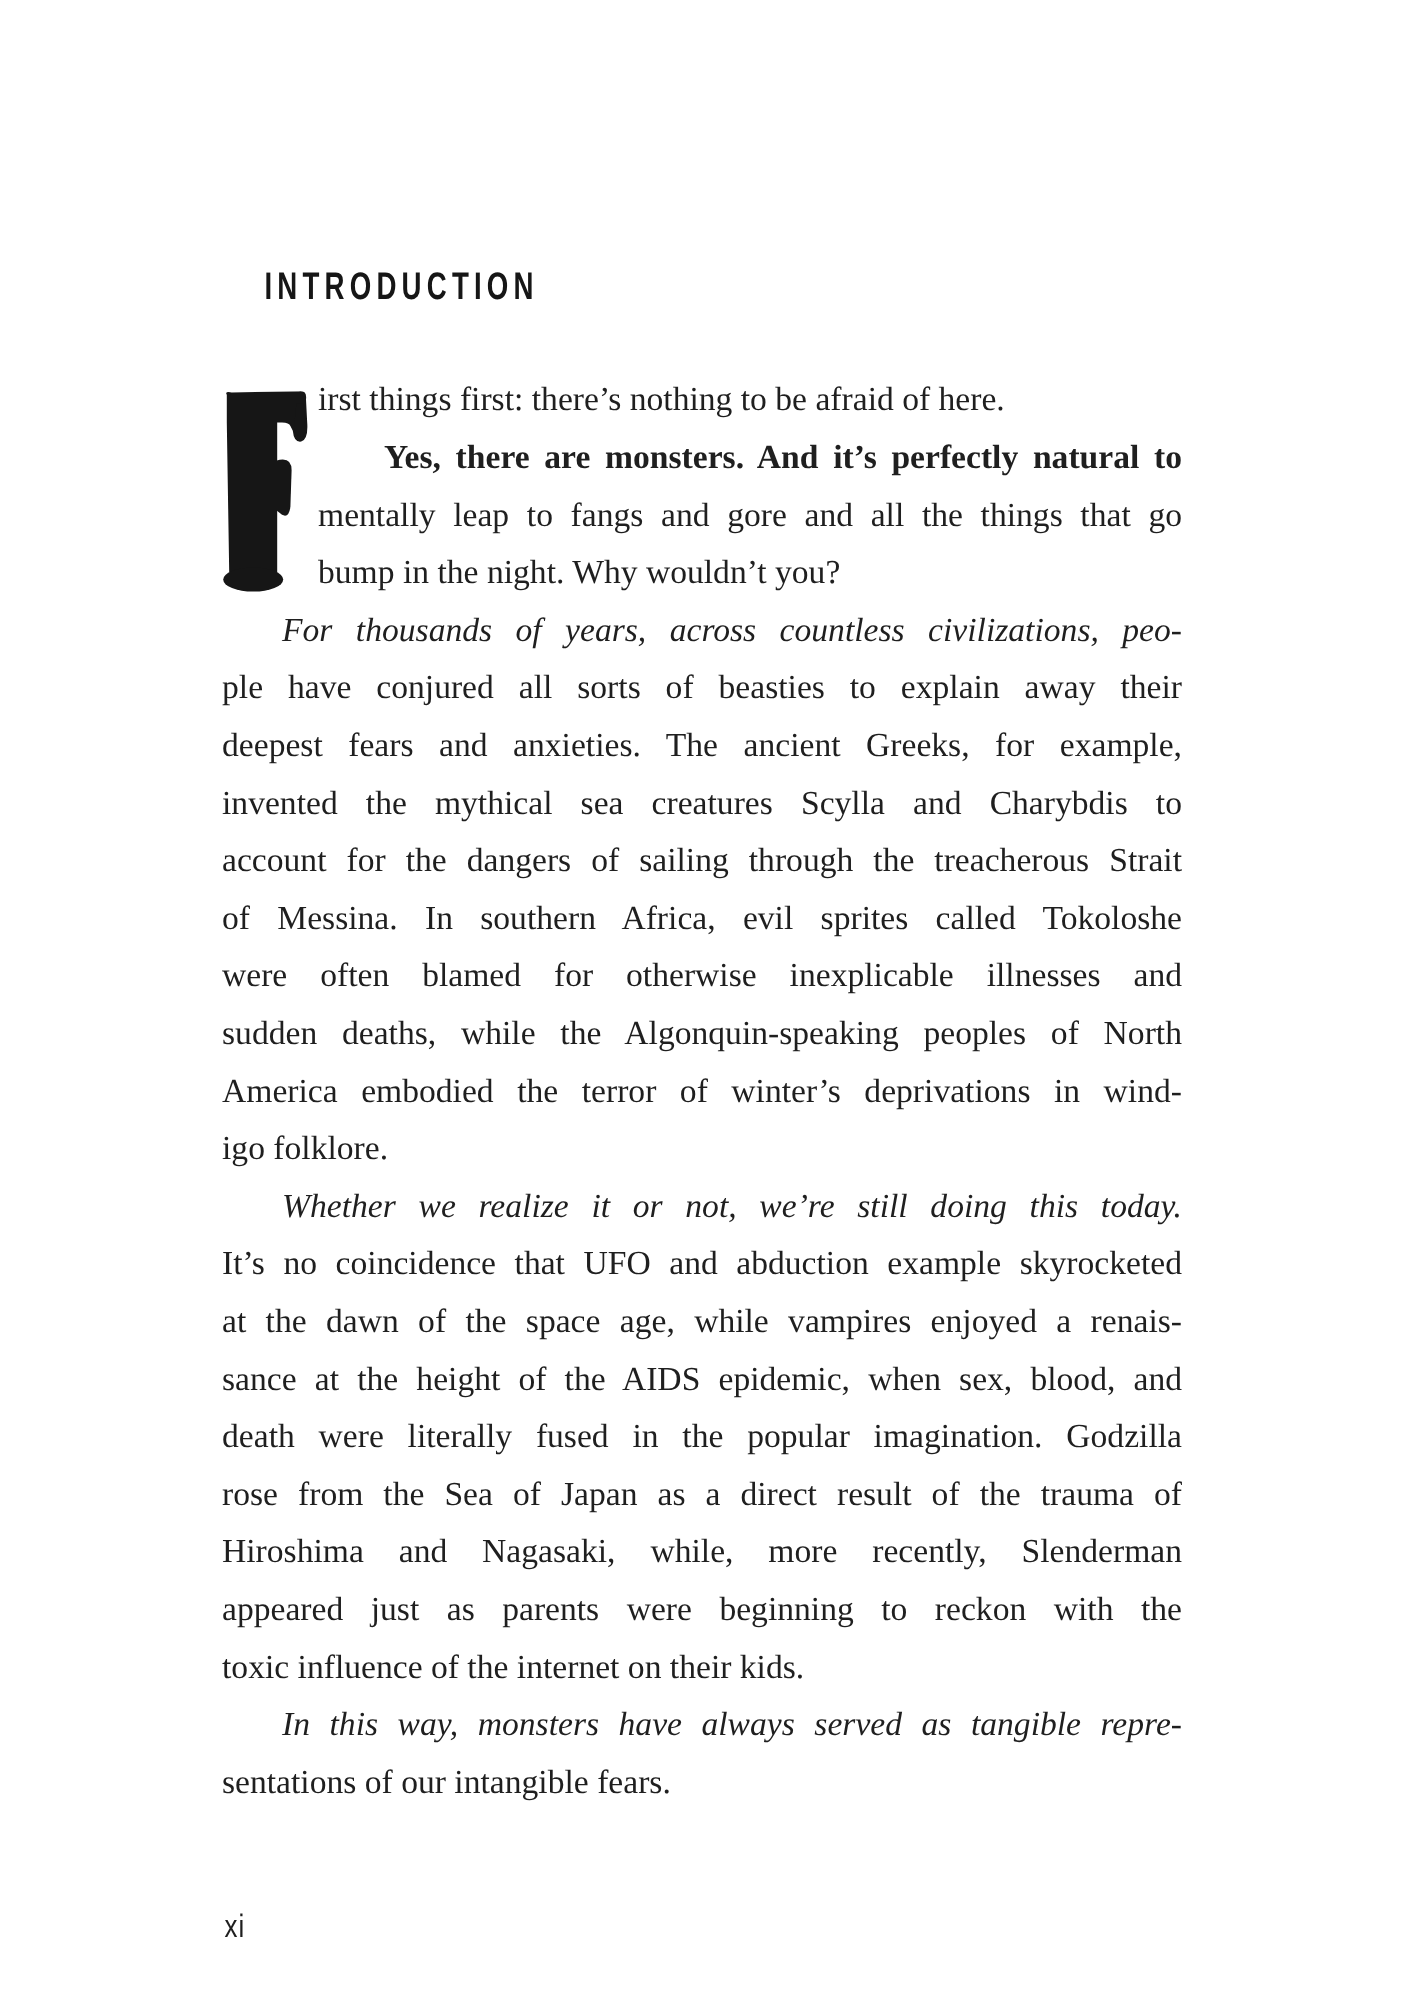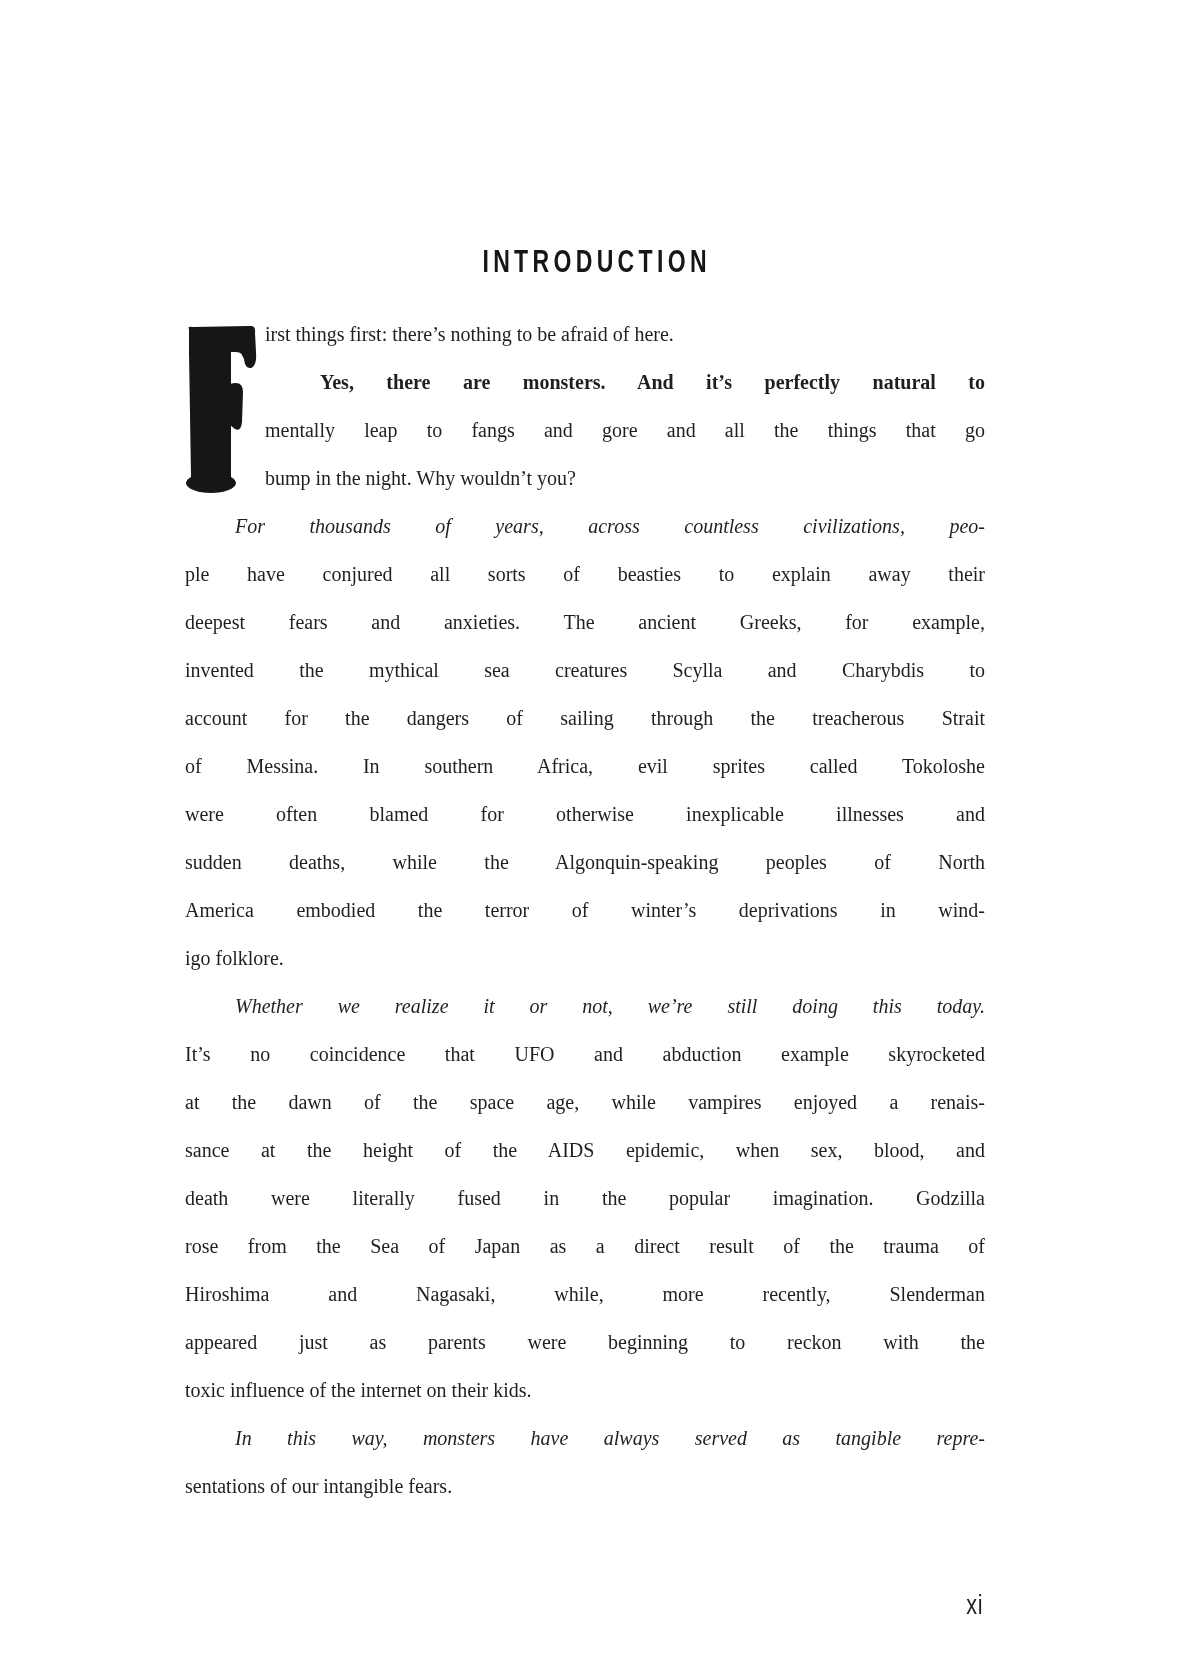--- a/index.html
+++ b/index.html
@@ -6,58 +6,57 @@
   .page{
     position:relative;
     width:1185px;
     height:1680px;
     background:#ffffff;
     font-family:"Liberation Serif", serif;
     overflow:hidden;
   }
   .title-wrap{
     position:absolute;
-    left:197px; top:220px; width:800px;
-    text-align:center;
-    margin-top:23px;
+    left:176px; top:220px; width:800px;
+    text-align:left;
   }
   .chapter-title{
     display:inline-block;
     font-family:"Liberation Sans", sans-serif;
     font-weight:700;
     font-size:32px;
     letter-spacing:6px;
     white-space:nowrap;
     transform:scaleX(0.72);
     transform-origin:center;
   }
   .body-text{
     position:absolute;
     left:185px; top:310px; width:800px;
   }
   .line{
     height:48px;
     line-height:48px;
-    font-size:20px;
+    font-size:28px;
     text-align:justify;
     text-align-last:justify;
   }
   .line.last{ text-align-last:left; }
   .line.wrap{ padding-left:80px; }
   .line.wrap-indent{ padding-left:135px;font-weight:bold; }
   .line.indent{ padding-left:50px;font-style:italic; }
   .dropcap{
     position:absolute;
     left:0; top:16px;
     width:72px; height:168px;
   }
   .pagenum-wrap{
     position:absolute;
     left:185px; top:1590px; width:800px;
-    text-align:right;
+    text-align:left;
   }
   .page-number{
     display:inline-block;
     font-family:"Liberation Sans", sans-serif;
     font-size:27px;
     letter-spacing:1px;
     transform:scaleX(0.8);
     transform-origin:center;
   }
 </style>

